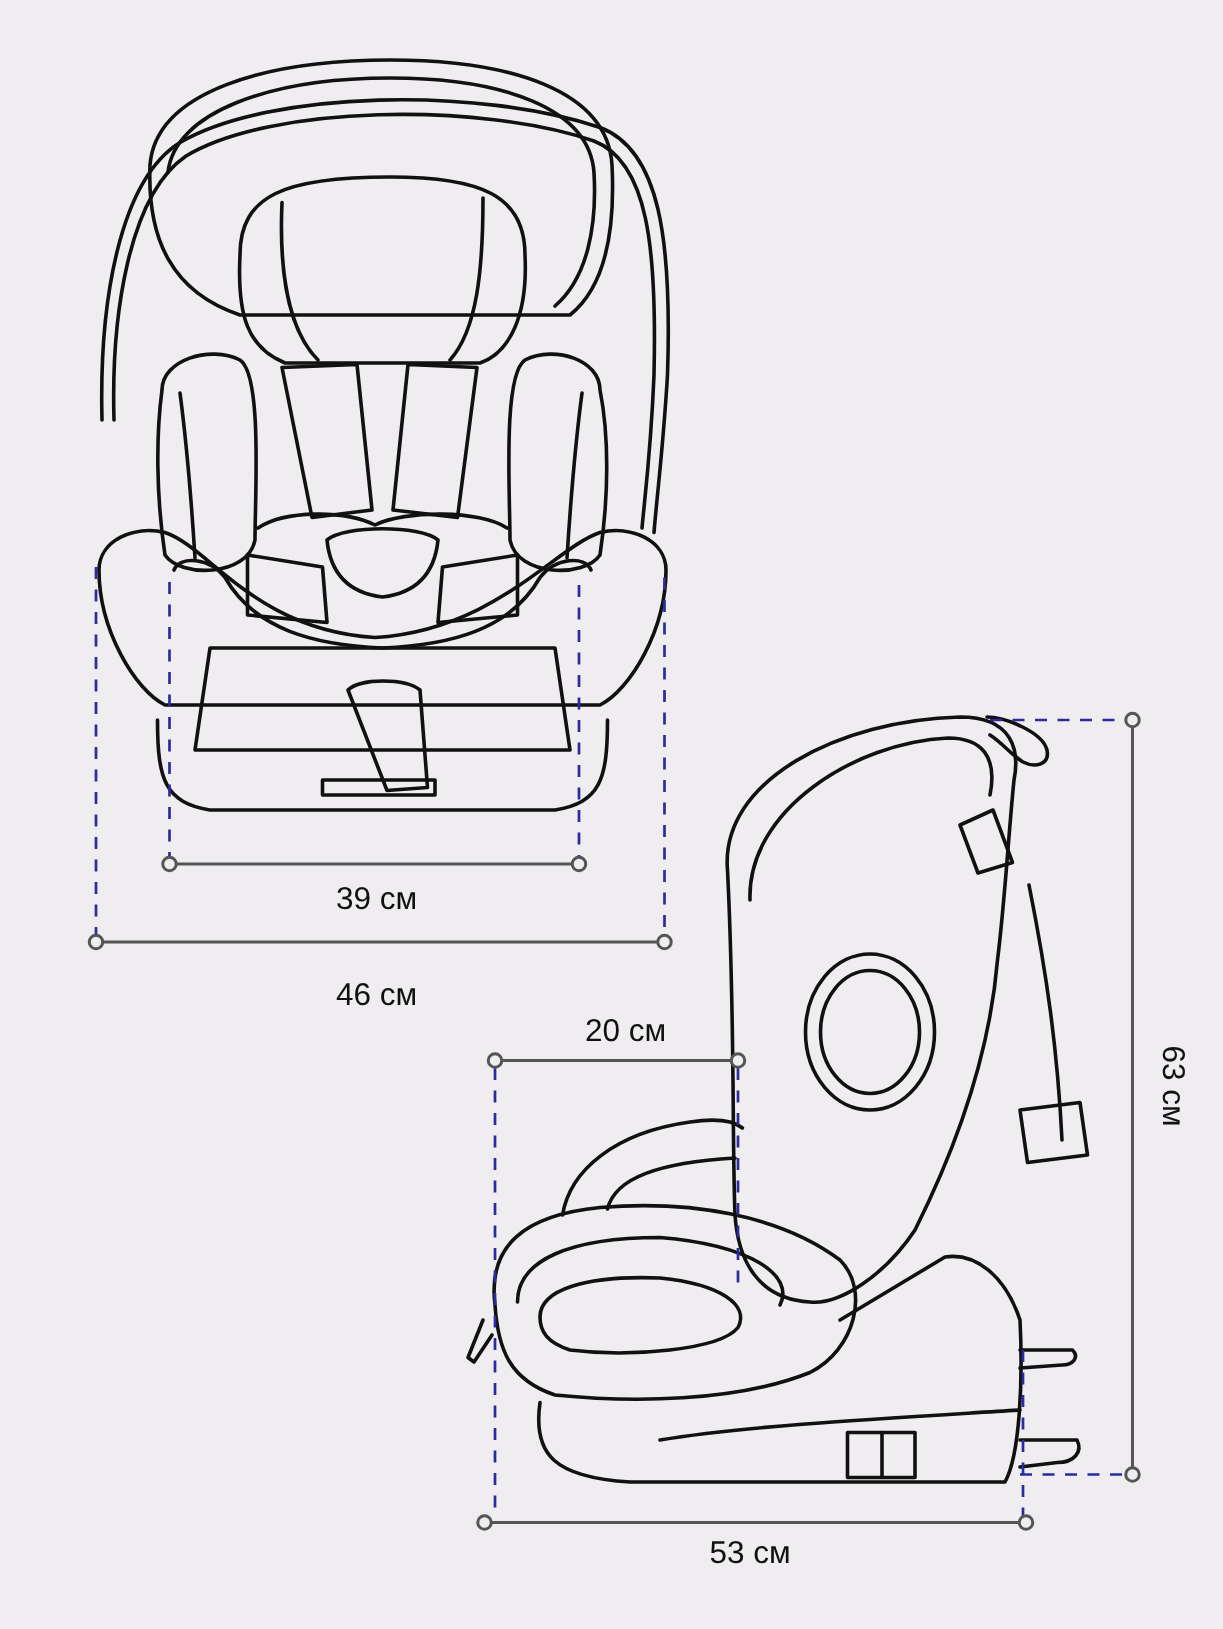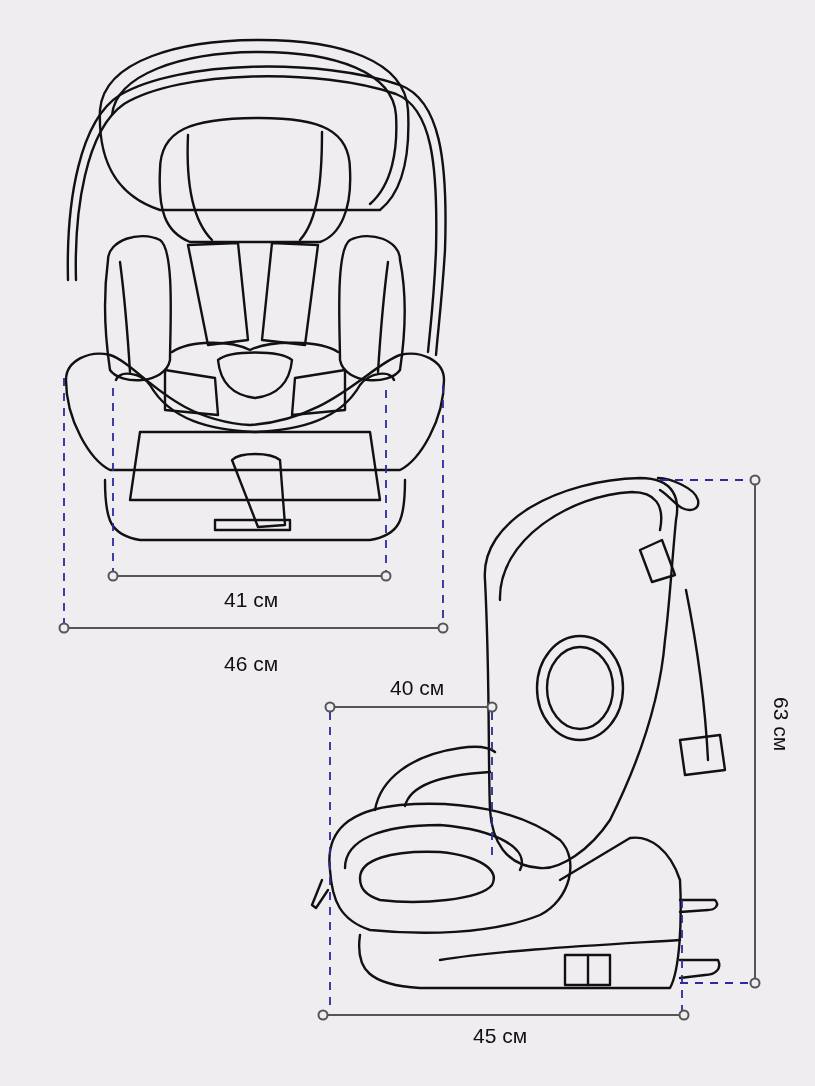--- a/index.html
+++ b/index.html
@@ -108,17 +108,17 @@
       <circle cx="330" cy="707" r="4.5"></circle>
         <circle cx="492" cy="707" r="4.5"></circle>
       <circle cx="755" cy="480" r="4.5"></circle>
         <circle cx="755" cy="983" r="4.5"></circle>
       <circle cx="323" cy="1015" r="4.5"></circle>
         <circle cx="684" cy="1015" r="4.5"></circle>
     </g>
   </g>
 </svg>
 
-<div class="lbl" style="left:224px;top:588px;">41 см</div>
+<div class="lbl" style="left:224px;top:588px;">39 см</div>
 <div class="lbl" style="left:224px;top:652px;">46 см</div>
-<div class="lbl" style="left:390px;top:676px;">40 см</div>
+<div class="lbl" style="left:390px;top:676px;">20 см</div>
 <div class="lbl v" style="left:793px;top:697px;">63 см</div>
-<div class="lbl" style="left:473px;top:1024px;">45 см</div>
+<div class="lbl" style="left:473px;top:1024px;">53 см</div>
 
 </body></html>

